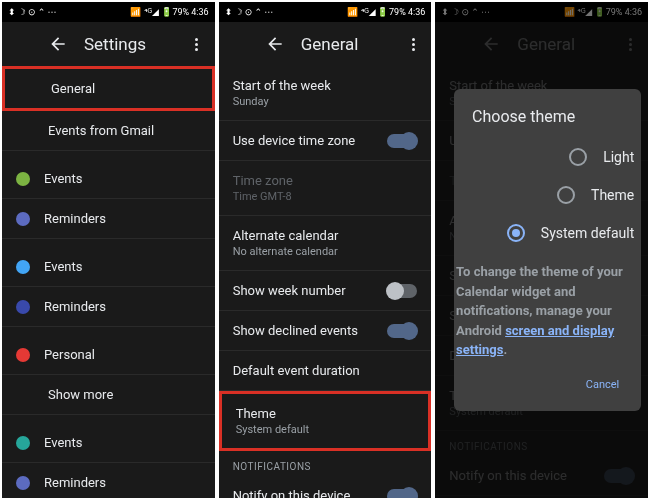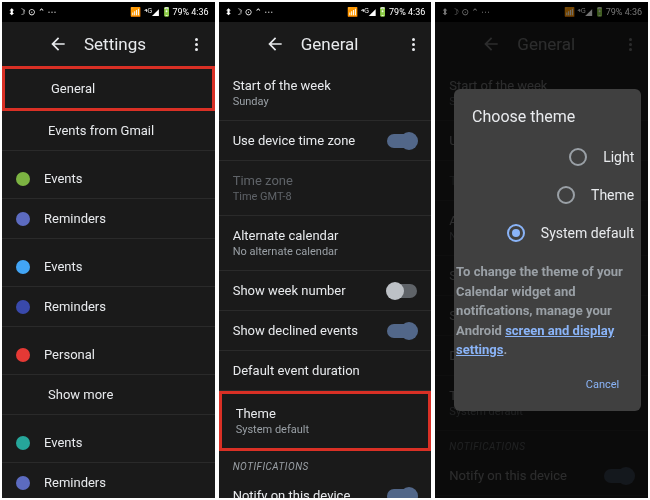--- a/index.html
+++ b/index.html
@@ -18,21 +18,21 @@
   .row-title { font-size:13px; color:#e8eaed; }
   .row-sub { font-size:11px; color:#9aa0a6; margin-top:2px; }
   .row-flex { display:flex; align-items:center; gap:14px; }
   .dot { width:14px; height:14px; border-radius:50%; flex-shrink:0; }
   .toggle { width:30px; height:14px; border-radius:7px; position:relative; margin-left:auto; }
   .toggle.on { background:#8ab4f8; opacity:.5; }
   .toggle.on::after { content:''; position:absolute; right:-1px; top:-2px; width:18px; height:18px; border-radius:50%; background:#8ab4f8; }
   .toggle.off { background:#5f6368; }
   .toggle.off::after { content:''; position:absolute; left:-1px; top:-2px; width:18px; height:18px; border-radius:50%; background:#bdc1c6; }
   .highlight { border:3px solid #d93025; }
-  .section-label { font-size:10px; color:#9aa0a6; text-transform:uppercase; letter-spacing:.5px; padding:10px 14px 4px;font-style:italic; }
+  .section-label { font-size:10px; color:#9aa0a6; text-transform:uppercase; letter-spacing:.5px; padding:10px 14px 4px; }
   .dimmed .row-title { color:#5f6368; }
   .dimmed .row-sub { color:#5f6368; }
   .overlay { position:absolute; inset:0; background:rgba(0,0,0,.55); display:flex; align-items:center; justify-content:center; }
   .dialog { background:#404040; border-radius:6px; width:88%; padding:18px 0 8px;margin-left:12px; }
   .dialog-title { font-size:16px; padding:0 18px 12px; }
   .opt { display:flex; align-items:center; gap:16px; padding:10px 7px;justify-content:flex-end; }
   .radio { width:18px; height:18px; border:2px solid #9aa0a6; border-radius:50%; position:relative; }
   .radio.sel { border-color:#8ab4f8; }
   .radio.sel::after { content:''; position:absolute; inset:3px; border-radius:50%; background:#8ab4f8; }
   .opt-label { font-size:14px; }

